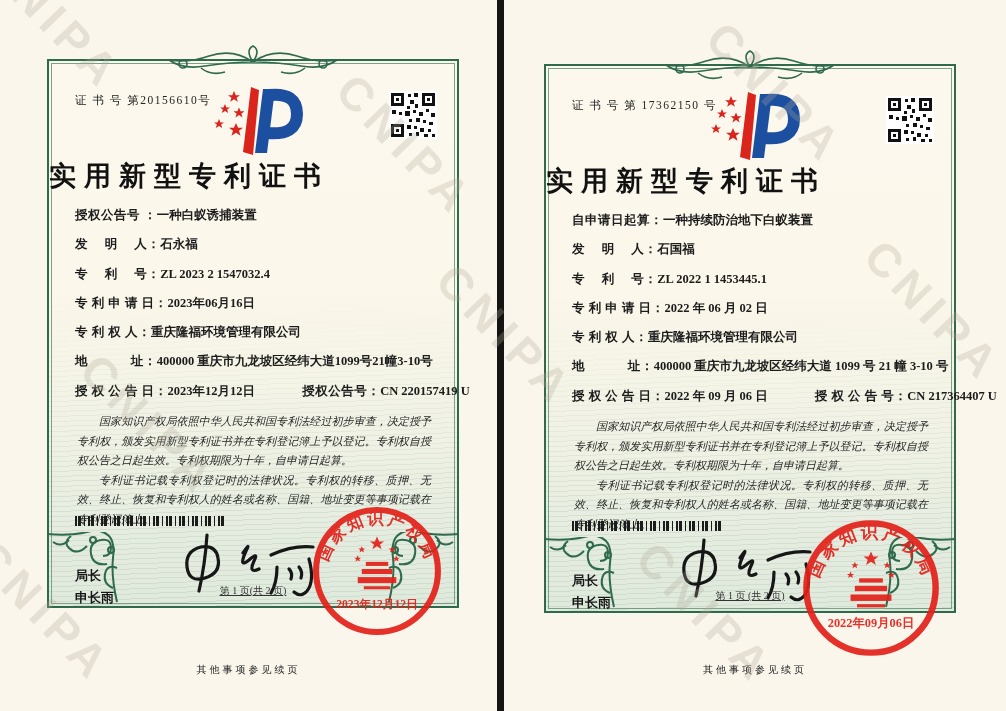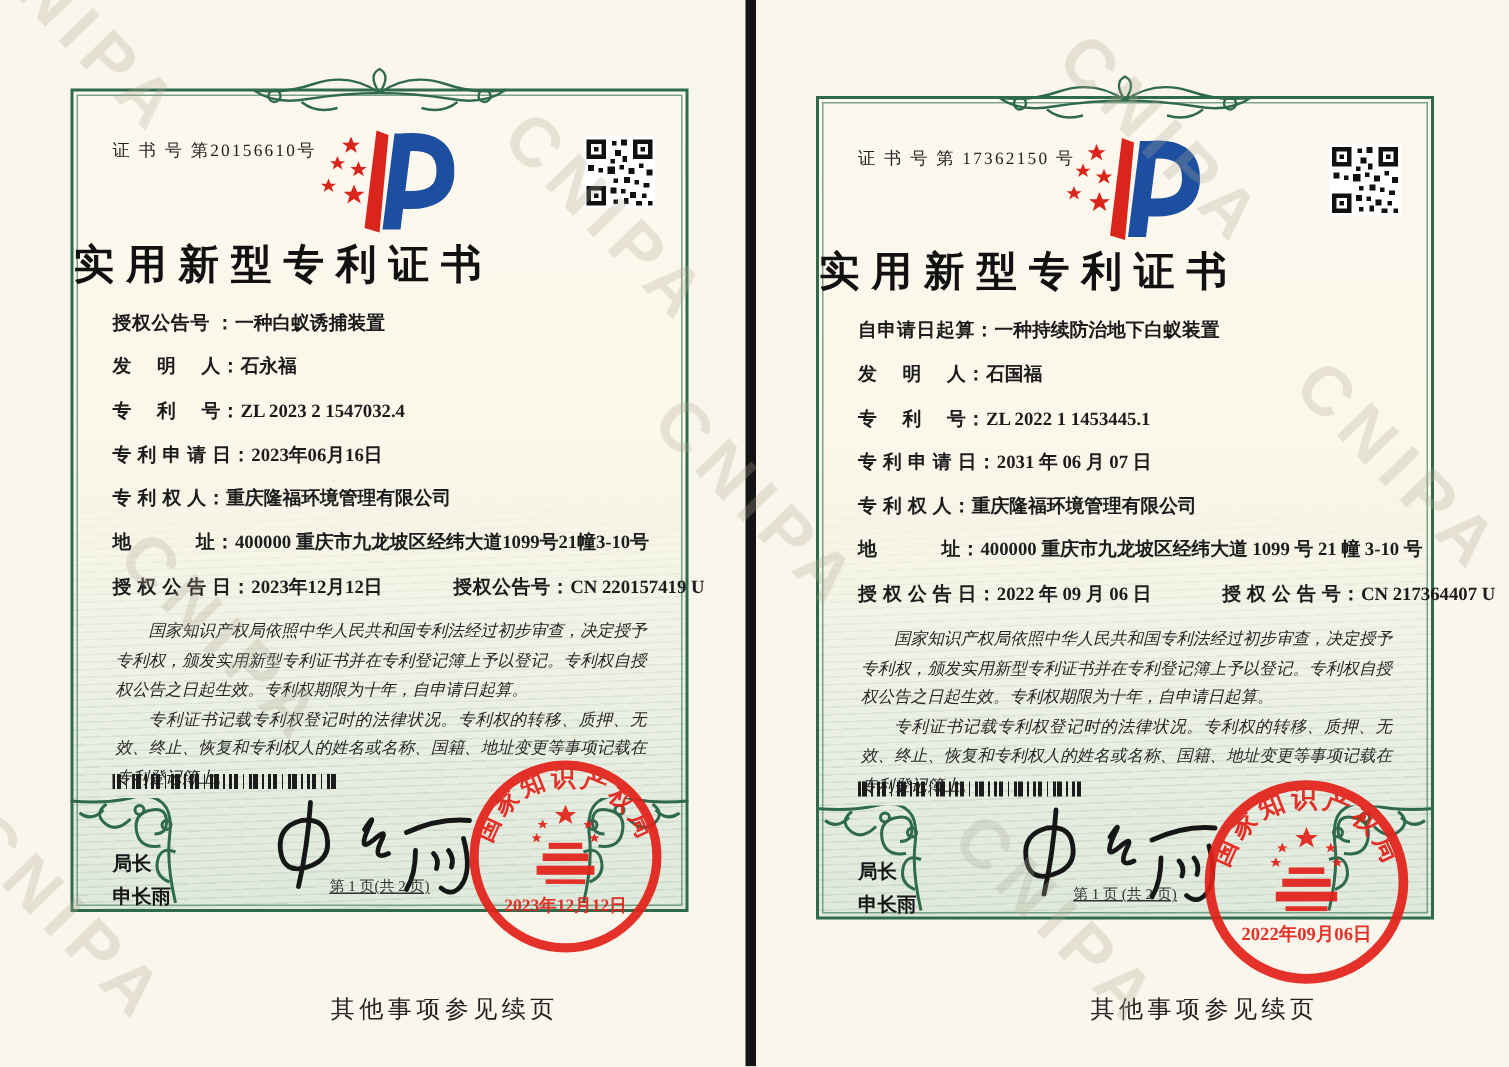--- a/index.html
+++ b/index.html
@@ -41,22 +41,22 @@
     background:repeating-linear-gradient(90deg,#1c1c1c 0 2px, transparent 2px 3px, #1c1c1c 3px 6px,
       transparent 6px 9px, #1c1c1c 9px 10px, transparent 10px 13px); }
 
   .director { position:absolute; left:26px; top:504px; font-size:13px; font-weight:bold;
     font-family:"Liberation Sans","DejaVu Sans",sans-serif; color:#161616; line-height:22px; }
   .signature { position:absolute; left:118px; top:470px; }
 
   .seal { position:absolute; left:262px; top:444px; width:132px; height:132px; opacity:0.92; }
 
   .page-num { position:absolute; bottom:8px; width:100%; text-align:center; font-size:10px; color:#333;text-decoration:underline; }
-  .footer-note { position:absolute; top:663px; width:100%; text-align:center; font-size:16px;
-    letter-spacing:3px; color:#222;margin-left:48px; }
+  .footer-note { position:absolute; top:663px; width:100%; text-align:center; font-size:10px;
+    letter-spacing:3px; color:#222; }
 
   .ornament-top { position:absolute; top:-17px; left:50%; transform:translateX(-50%); }
   .corner { position:absolute; bottom:-6px; }
   .corner.bl { left:-6px; }
   .corner.br { right:-6px; transform:scaleX(-1); }
 </style>
 </head>
 <body>
 
 <svg width="0" height="0" style="position:absolute">
@@ -246,21 +246,21 @@
         </svg>
       <svg class="qr" width="48" height="48" viewBox="0 0 48 48">
           <use href="#qr-shape"></use>
         </svg>
       <div class="title">实用新型专利证书</div>
 
       <div class="fields">
         <div class="frow"><span class="lbl">自申请日起算：</span><span>一种持续防治地下白蚁装置</span></div>
         <div class="frow"><span class="lbl">发　 明　 人：</span><span>石国福</span></div>
         <div class="frow"><span class="lbl">专　 利　 号：</span><span>ZL 2022 1 1453445.1</span></div>
-        <div class="frow"><span class="lbl">专 利 申 请 日：</span><span>2031 年 06 月 07 日</span></div>
+        <div class="frow"><span class="lbl">专 利 申 请 日：</span><span>2022 年 06 月 02 日</span></div>
         <div class="frow"><span class="lbl">专 利 权 人：</span><span>重庆隆福环境管理有限公司</span></div>
         <div class="frow"><span class="lbl">地　　　 址：</span><span>400000 重庆市九龙坡区经纬大道 1099 号 21 幢 3-10 号</span></div>
         <div class="frow">
           <span class="lbl">授 权 公 告 日：</span><span>2022 年 09 月 06 日</span><span class="grant-gap"></span>
           <span class="lbl">授 权 公 告 号：</span><span>CN 217364407 U</span>
         </div>
       </div>
 
       <div class="paras">
         <p>国家知识产权局依照中华人民共和国专利法经过初步审查，决定授予专利权，颁发实用新型专利证书并在专利登记簿上予以登记。专利权自授权公告之日起生效。专利权期限为十年，自申请日起算。</p>

